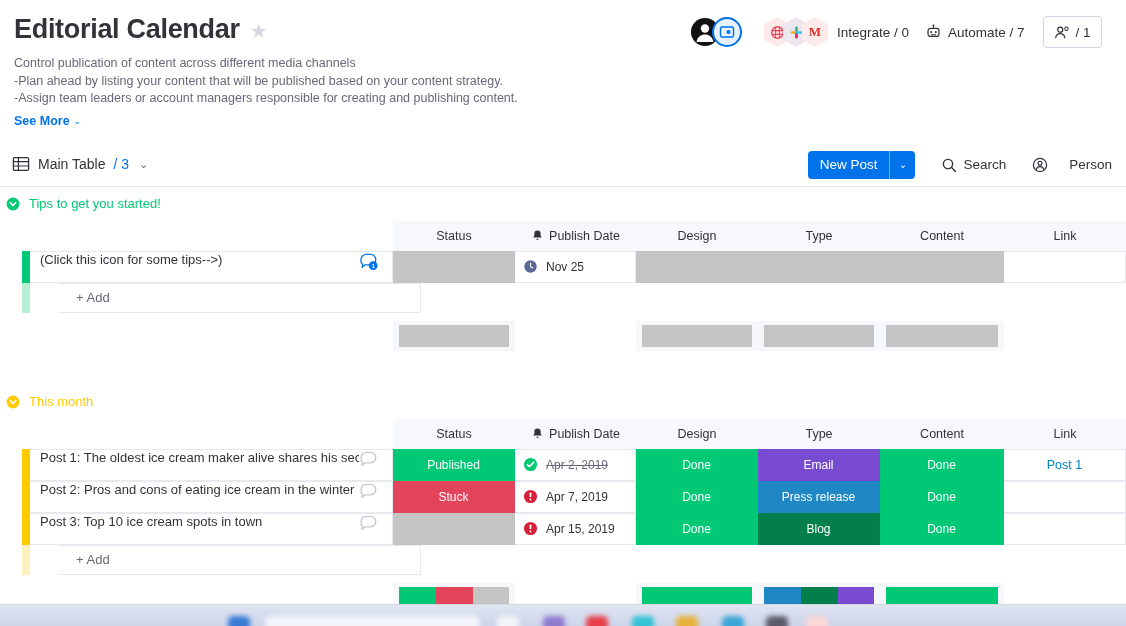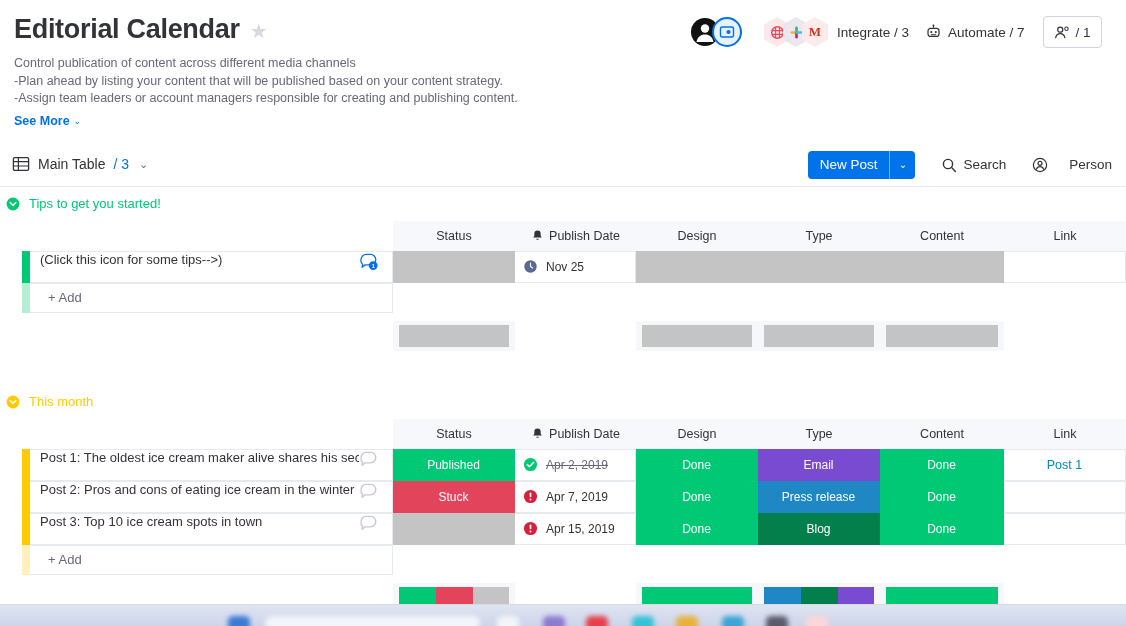--- a/index.html
+++ b/index.html
@@ -145,21 +145,21 @@
   .cell.empty-gray { background: #c4c4c4; border-color: #c4c4c4; }
   .cell.date { background: #fff; color: #323338; justify-content: flex-start; padding-left: 8px; gap: 8px; }
   .cell.link { background: #fff; color: #0073ea; font-size: 12.5px; }
   .cell.link a { color: #0086c0; text-decoration: none; cursor: pointer; }
 
   .date-ico { width: 15px; height: 15px; flex: none; }
   .date-txt { font-size: 12px; color: #323338; }
   .date-txt.struck { text-decoration: line-through; color: #676879; }
 
   
-  .addrow { display: flex; align-items: stretch; height: 30px; }
+  .addrow { display: flex; align-items: stretch; height: 30px; gap: 28px; }
   .addrow .row-bar { opacity: .55; }
   .addrow .addcell {
     width: 363px; background: #fff; border: 1px solid #e6e9ef; border-left: none;
     display: flex; align-items: center; padding-left: 18px;
     font-size: 13px; color: #676879; cursor: pointer;
   }
 
   
   .summary { display: flex; align-items: stretch; height: 30px; margin-top: 8px; }
   .summary .sp { width: 30px; flex: none; }
@@ -244,21 +244,21 @@
           </div>
         </div>
         <div class="hexwrap">
           <div class="hex hex-3">
             <span class="hex-label">M</span>
           </div>
         </div>
       </div>
 
       <div class="hdr-action">
-        <span>Integrate / 3</span>
+        <span>Integrate / 0</span>
       </div>
 
       <div class="hdr-action">
         <svg viewBox="0 0 18 18">
           <path d="M9 1.5v2" stroke="#323338" stroke-width="1.2" stroke-linecap="round"></path>
           <circle cx="9" cy="1.6" r="1" fill="#323338"></circle>
           <rect x="3.2" y="4.6" width="11.6" height="8.6" rx="2.6" fill="none" stroke="#323338" stroke-width="1.3"></rect>
           <circle cx="6.6" cy="8.6" r="1.1" fill="#323338"></circle>
           <circle cx="11.4" cy="8.6" r="1.1" fill="#323338"></circle>
           <path d="M6.6 11.4h4.8" stroke="#323338" stroke-width="1.2" stroke-linecap="round"></path>

